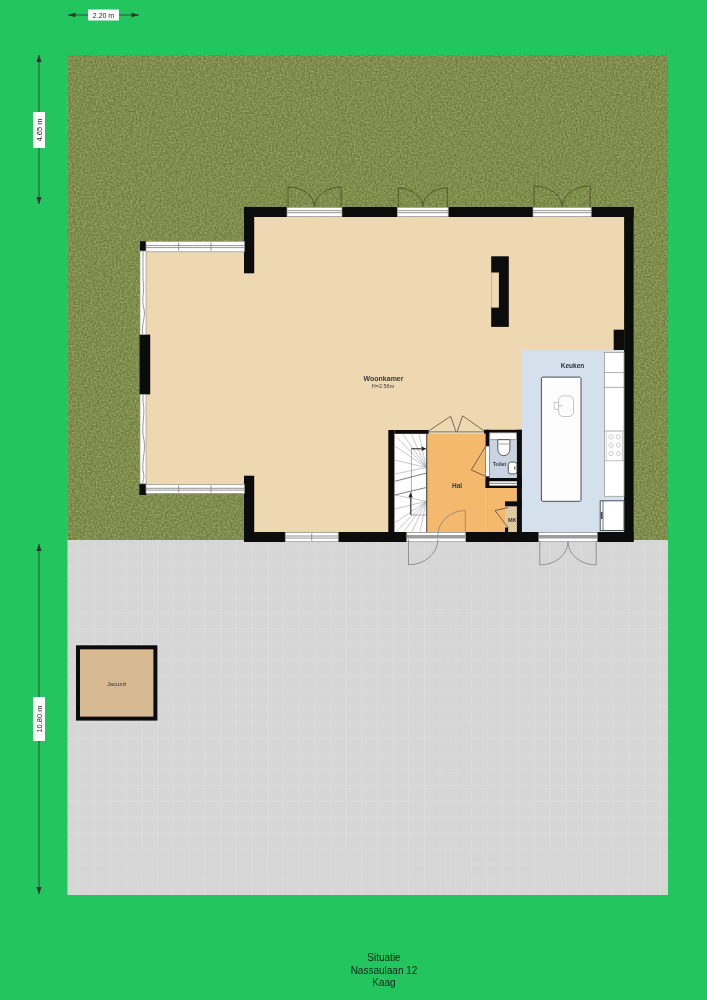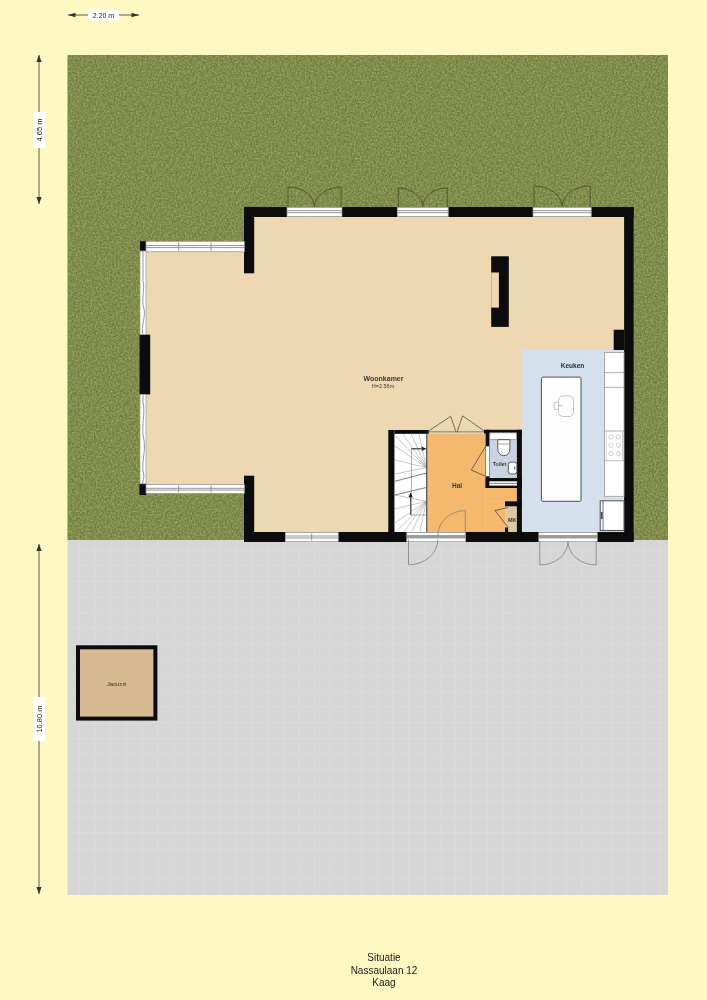--- a/index.html
+++ b/index.html
@@ -1,16 +1,16 @@
 <!DOCTYPE html>
 <html><head>
 <meta charset="utf-8">
 <style>
   html,body{margin:0;padding:0;background:#ffffff;}
-  #page{position:relative;width:707px;height:1000px;background:#fef9c3;overflow:hidden;
+  #page{position:relative;width:707px;height:1000px;background:#22c55e;overflow:hidden;
         font-family:"Liberation Sans", sans-serif;}
   svg{display:block}
 </style>
 </head>
 <body>
 <div id="page">
 <svg width="707" height="1000" viewBox="0 0 707 1000">
 <defs>
   <filter id="grassNoise" x="0" y="0" width="100%" height="100%">
     <feTurbulence type="fractalNoise" baseFrequency="0.55" numOctaves="4" seed="3" result="n"></feTurbulence>

